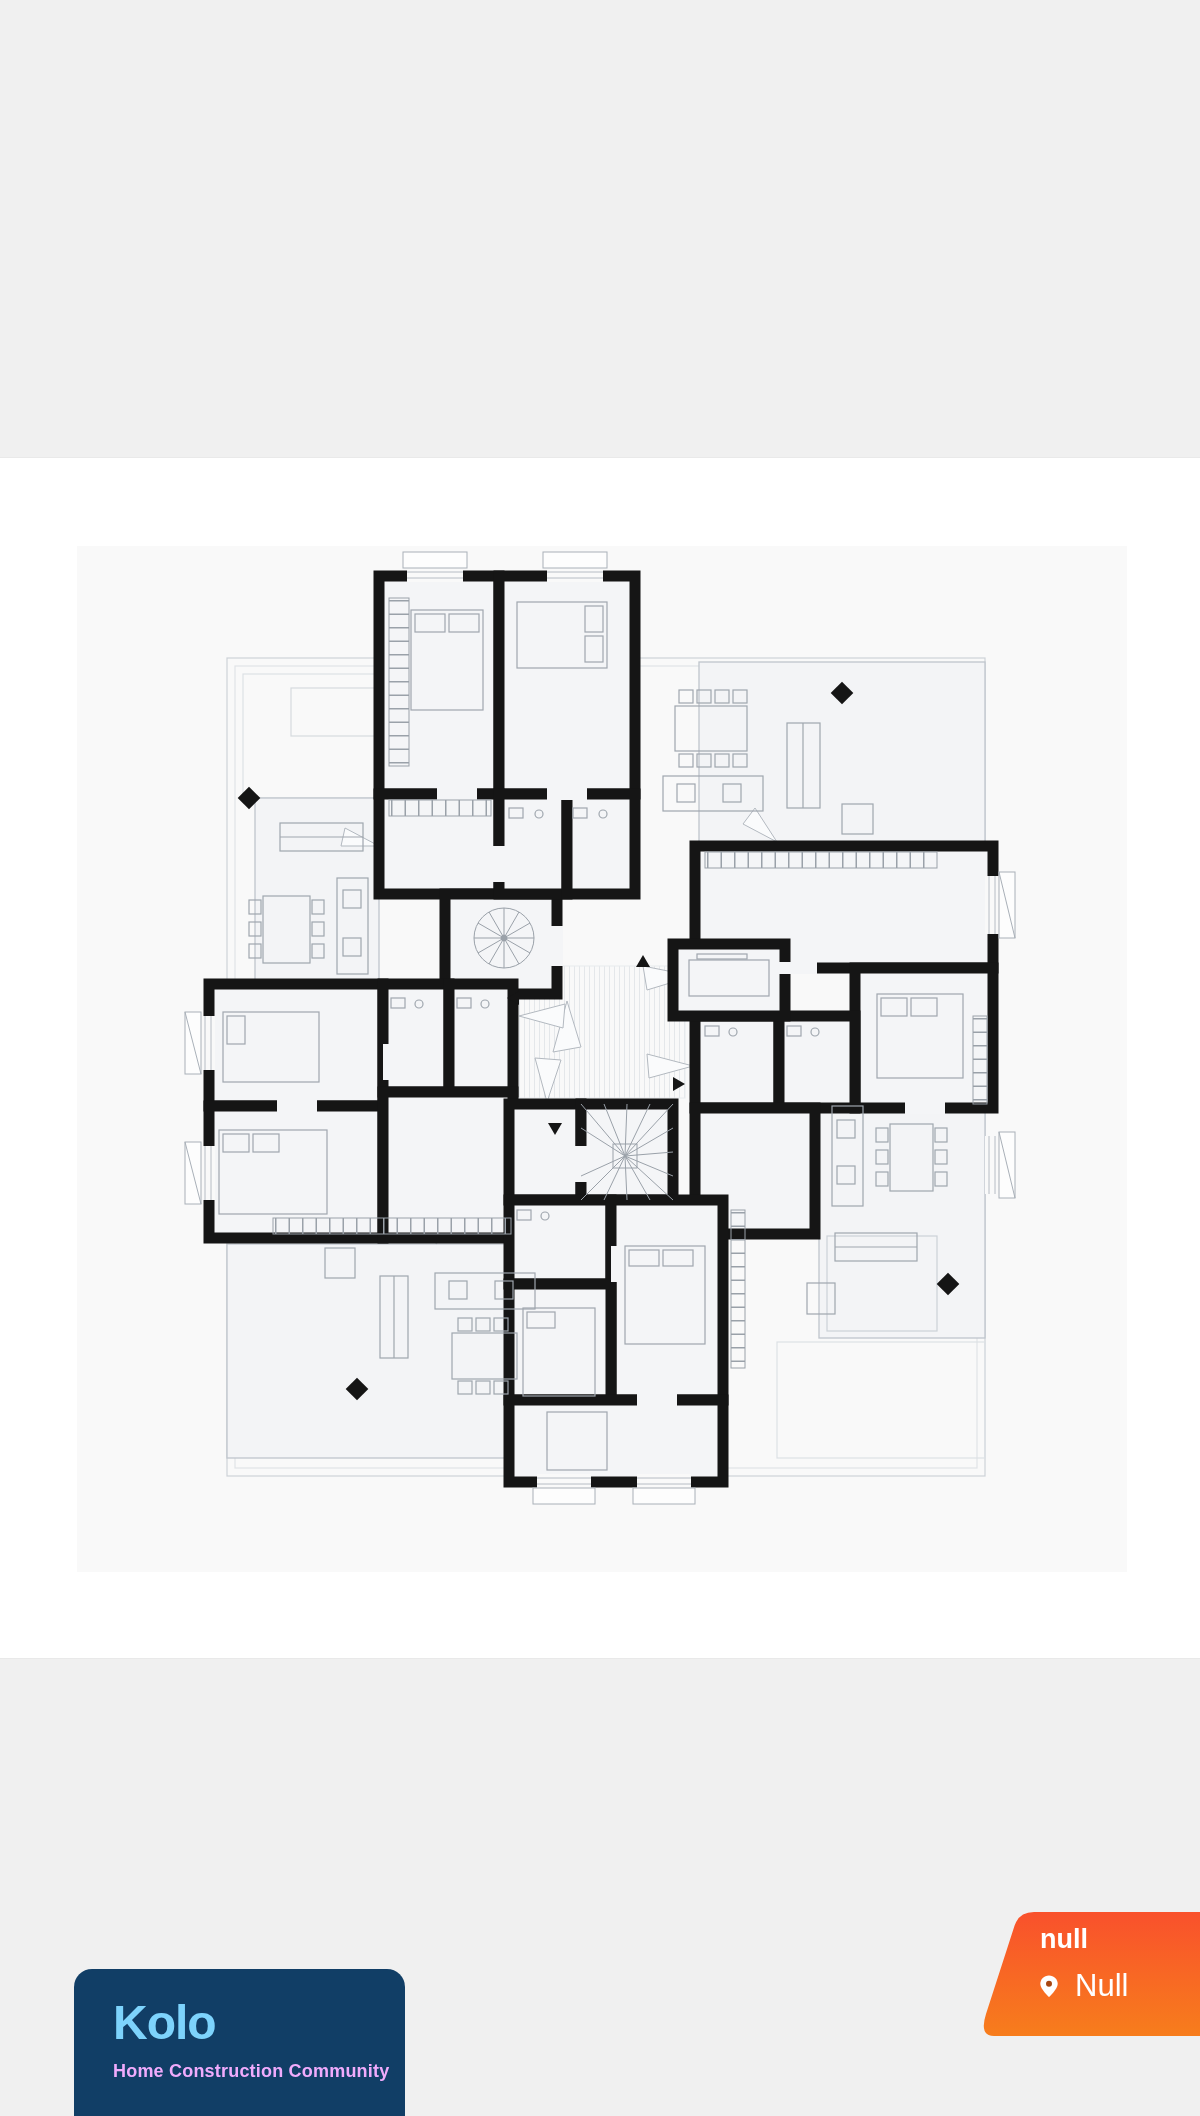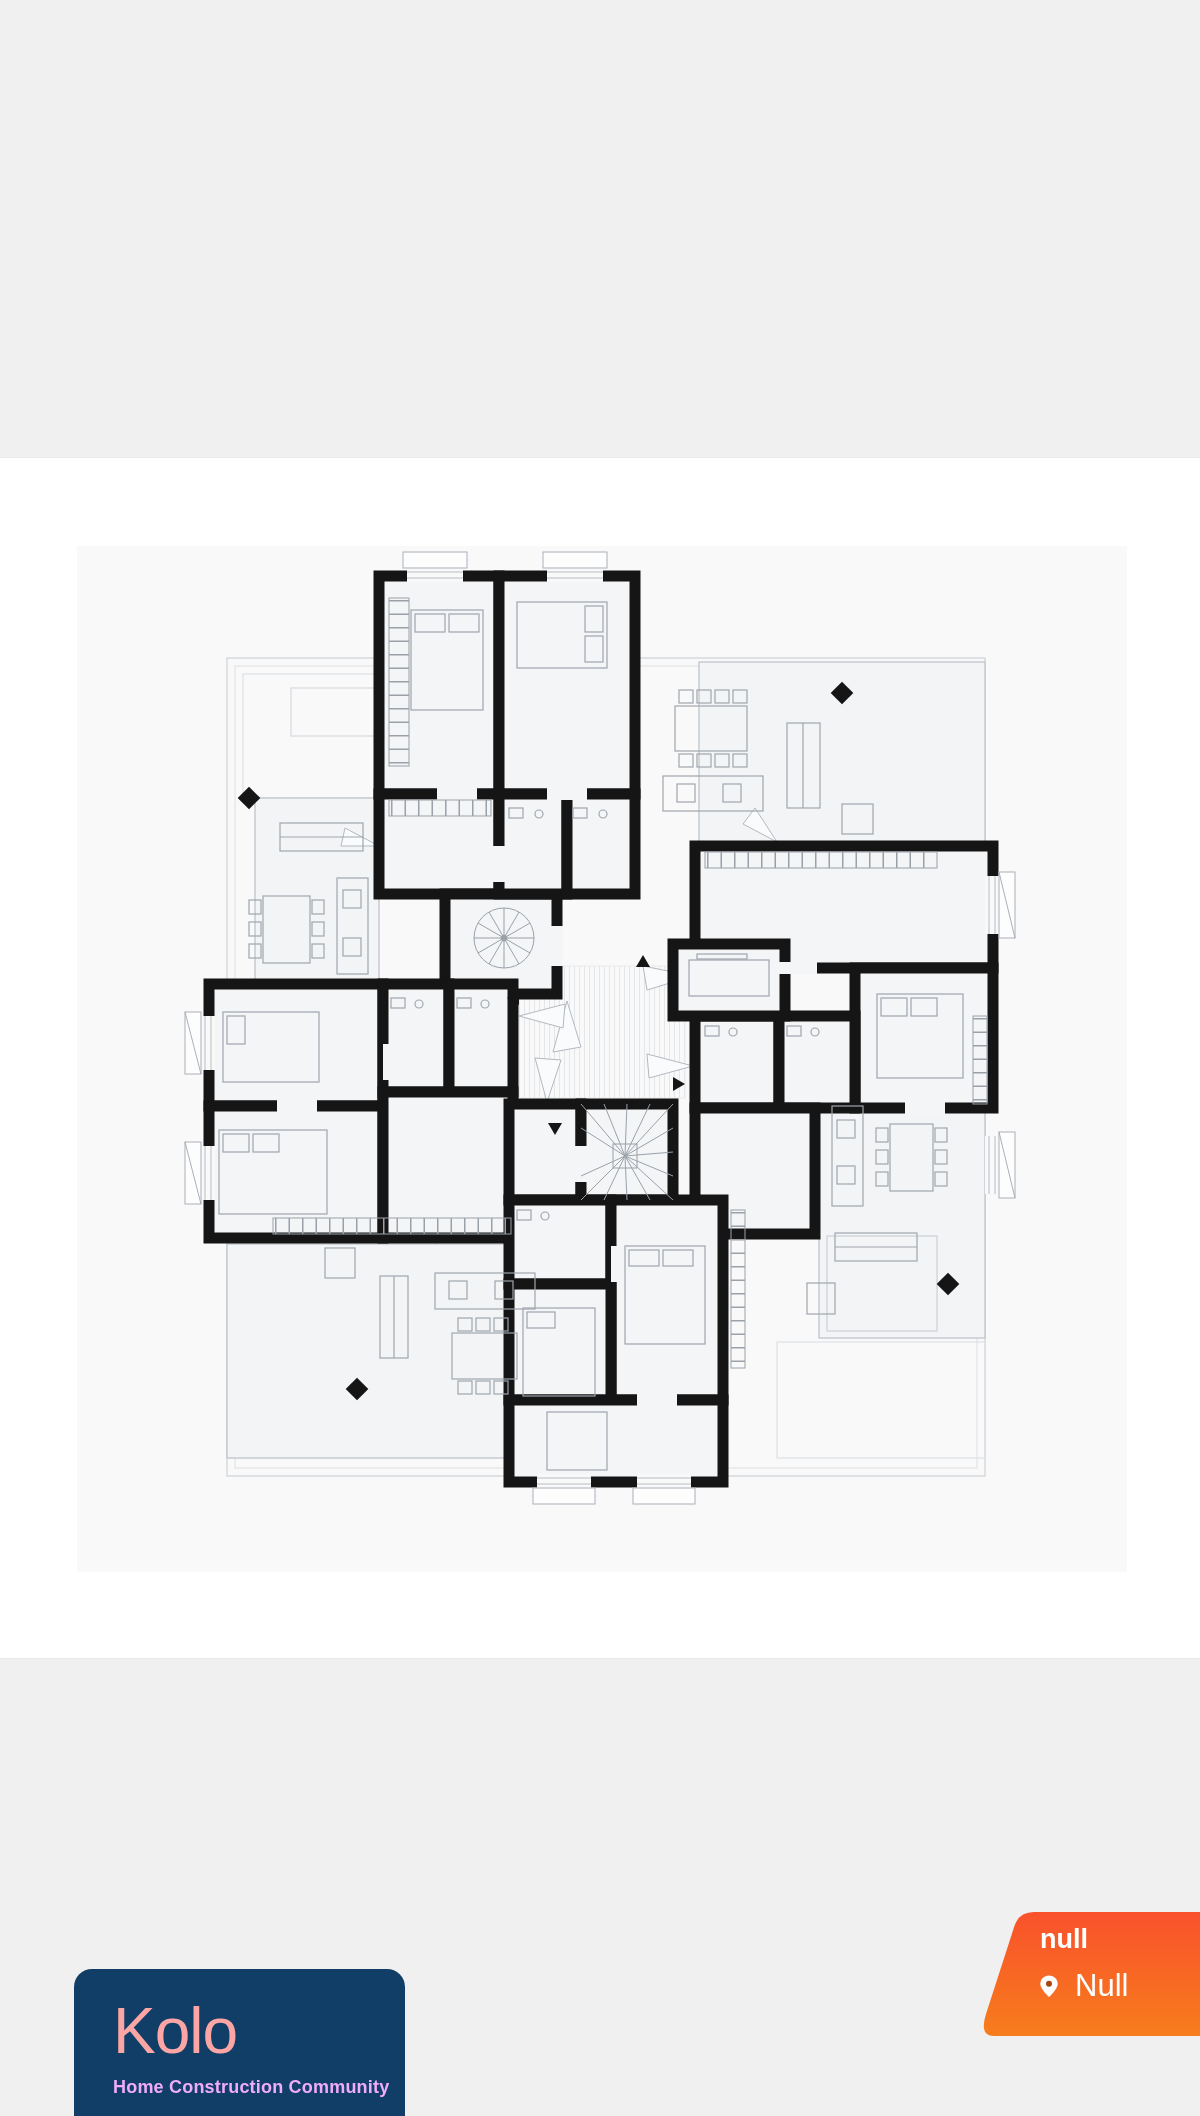--- a/index.html
+++ b/index.html
@@ -17,21 +17,21 @@
   }
   .plan-panel svg{display:block;width:1050px;height:1026px;}
 
   
   .brand-card{
     position:absolute;left:74px;top:1969px;width:331px;height:180px;
     background:#113e66;border-radius:18px;box-sizing:border-box;
     padding:30px 0 0 39px;
   }
   .brand-name{
-    color:#fca5a5;font-size:64px;font-weight:normal;line-height:1;
+    color:#7dd3fc;font-size:48px;font-weight:bold;line-height:1;
     letter-spacing:-1px;
   }
   .brand-tagline{
     color:#f0abfc;font-size:18px;font-weight:bold;margin-top:14px;
     letter-spacing:0.2px;
   }
 
   
   .loc-badge{
     position:absolute;right:0;top:1912px;width:230px;height:100px;

